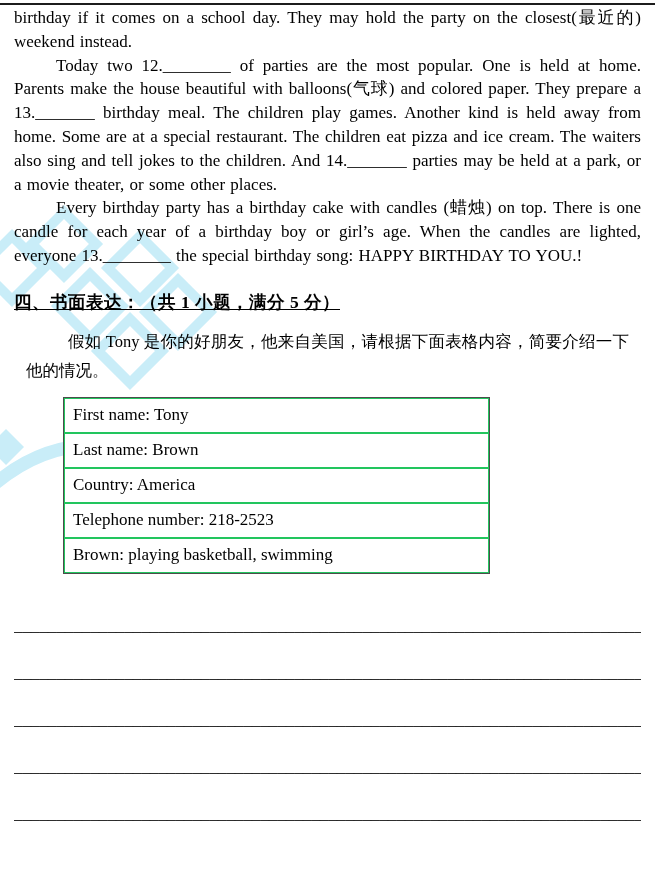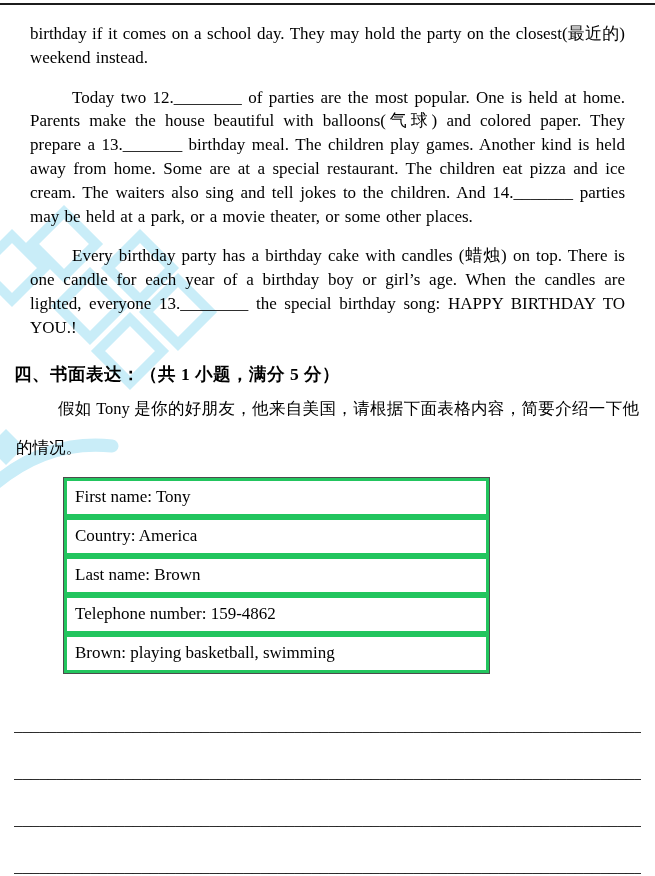--- a/index.html
+++ b/index.html
@@ -29,48 +29,49 @@
   }
   .content {
     position: relative;
     z-index: 1;
     padding: 6px 14px 0 14px;
   }
   .en {
     font-size: 17px;
     line-height: 23.8px;
     text-align: justify;
-    margin: 16px;
+    margin: 0;
     word-spacing: 1px;
   }
   .indent { text-indent: 42px; }
   .section-title {
     font-size: 17.5px;
     font-weight: bold;
     line-height: 26px;
     margin: 21px 0 0 0;
     letter-spacing: 0.5px;
+    text-decoration: underline;
   }
   .cn {
     font-size: 16.5px;
-    line-height: 39px;
-    margin: 2px;
+    line-height: 29px;
+    margin: 12px;
     text-align: justify;
     font-family: Liberation Serif, serif;
   }
   .info-table {
     margin: 10px 0 0 49px;
     width: 427px;
     border-collapse: separate;
     border-spacing: 0;
     border: 1px solid #4c4c4c;
     background: #ffffff;
   }
   .info-table td {
-    border: 3px solid #22c55e;
+    border: 1px solid #22c55e;
     height: 33px;
     font-size: 17px;
     padding: 0 4px 0 8px;
     vertical-align: middle;
     white-space: nowrap;
   }
   .lines { margin-top: 12px; }
   .writing-line {
     height: 47px;
     width: 627px;
@@ -113,27 +114,27 @@
 
     <p class="cn indent">假如 Tony 是你的好朋友，他来自美国，请根据下面表格内容，简要介绍一下他的情况。</p>
 
 
     <table class="info-table">
       <tbody>
         <tr>
           <td>First name: Tony</td>
         </tr>
         <tr>
+          <td>Last name: Brown</td>
+        </tr>
+        <tr>
           <td>Country: America</td>
         </tr>
         <tr>
-          <td>Last name: Brown</td>
-        </tr>
-        <tr>
-          <td>Telephone number: 159-4862</td>
+          <td>Telephone number: 218-2523</td>
         </tr>
         <tr>
           <td>Brown: playing basketball, swimming</td>
         </tr>
       </tbody>
     </table>
 
     <div class="lines">
       <div class="writing-line">_____________________________________________________________________________________</div>
       <div class="writing-line">_____________________________________________________________________________________</div>

